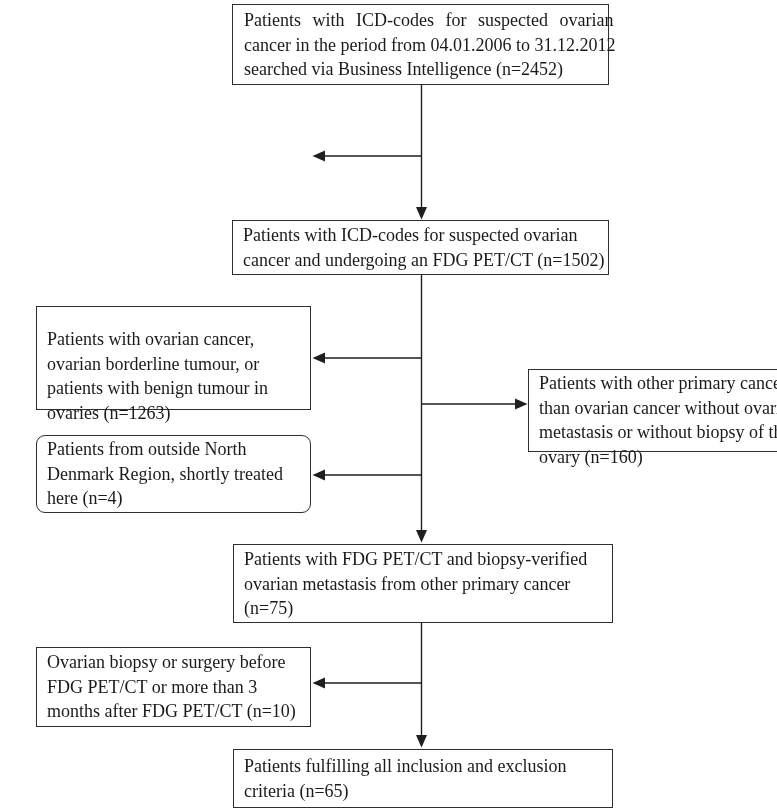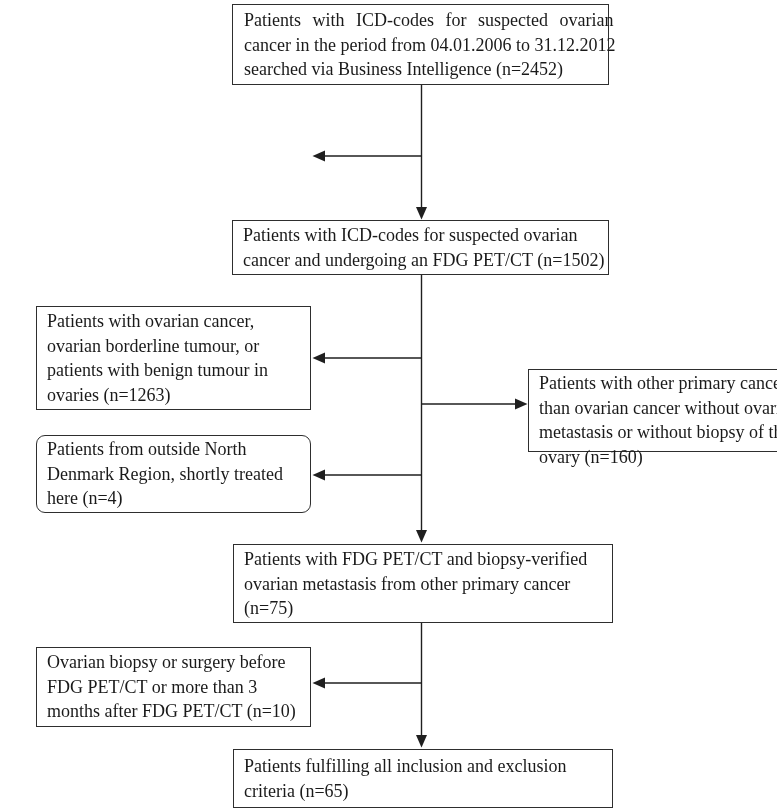--- a/index.html
+++ b/index.html
@@ -26,21 +26,21 @@
     background: #ffffff;
     padding: 2px 10px;
     white-space: pre;
     overflow: visible;
   }
   
   #box-initial        { left: 200px; top:   4px; width: 377px; height:  81px; padding: 3px 8px 0 11px; }
   #box-initial::first-line { word-spacing: 7px; }
   #box-no-petct       { left:   4px; top: 128px; width: 275px; height:  56px; padding-top: 3px; }
   #box-petct          { left: 200px; top: 220px; width: 377px; height:  55px; padding-top: 2px; }
-  #box-ovarian        { left:   4px; top: 306px; width: 275px; height: 104px; padding-top: 2px; }
+  #box-ovarian        { left:   4px; top: 306px; width: 275px; height: 104px; padding-top: 20px; }
   #box-other-primary  { left: 496px; top: 369px; width: 278px; height: 83px; padding-top: 1px; }
   #box-outside-region { left:   4px; top: 435px; width: 275px; height:  78px; padding-top: 1px; border-radius: 9px; }
   #box-biopsy-verified{ left: 201px; top: 544px; width: 380px; height:  79px; padding-top: 2px; }
   #box-biopsy-timing  { left:   4px; top: 647px; width: 275px; height:  80px; padding-top: 2px; }
   #box-final          { left: 201px; top: 749px; width: 380px; height:  59px; padding-top: 4px; }
   .connectors line    { stroke: #1f1f1f; stroke-width: 1.4px; }
   .connectors polygon { fill: #1f1f1f; stroke: none; }
 </style>
 </head>
 <body>

